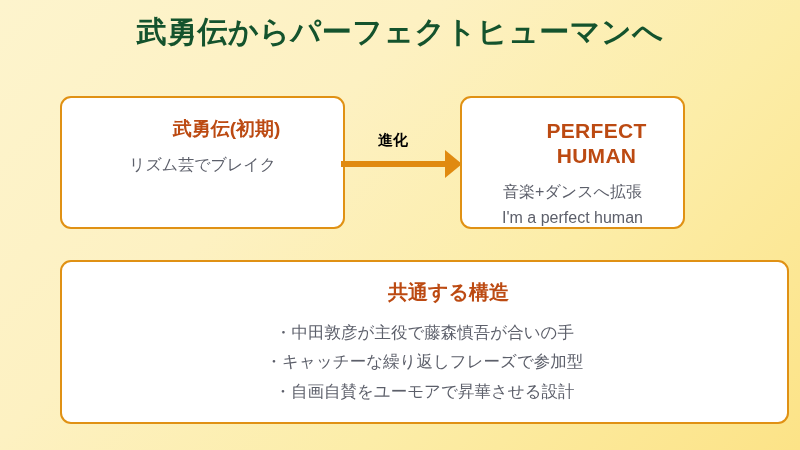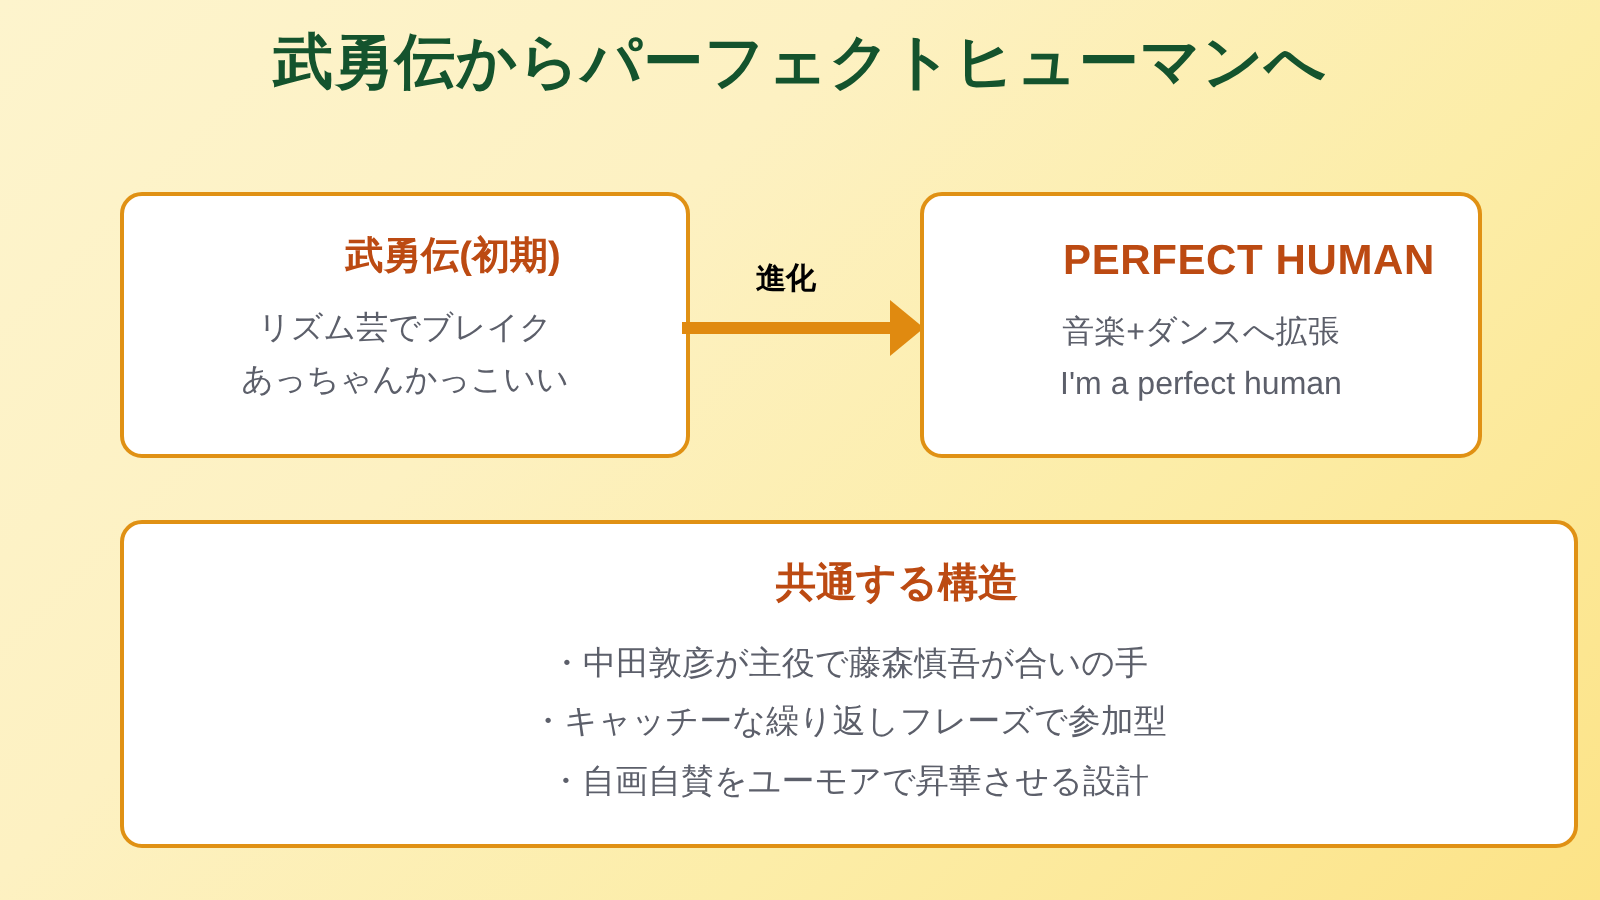--- a/index.html
+++ b/index.html
@@ -44,21 +44,21 @@
   }
   .card-left {
     left: 60px;
     top: 96px;
     width: 285px;
     height: 133px;
   }
   .card-right {
     left: 460px;
     top: 96px;
-    width: 281px;
+    width: 225px;
     height: 133px;
   }
   .card-bottom {
     left: 60px;
     top: 260px;
     width: 729px;
     height: 164px;
   }
   .card-heading {
     text-align: center;
@@ -140,21 +140,20 @@
 <body>
 
 <div class="slide">
 
   <div class="slide-title">武勇伝からパーフェクトヒューマンへ</div>
 
   <div class="card card-left">
     <div class="card-heading">武勇伝(初期)</div>
     <div class="card-body">
       <div class="card-line">リズム芸でブレイク</div>
-      <div class="card-line">あっちゃんかっこいい</div>
     </div>
   </div>
 
   <div class="arrow">
     <div class="arrow-label">進化</div>
     <div class="arrow-shaft"></div>
     <div class="arrow-head"></div>
   </div>
 
   <div class="card card-right">

